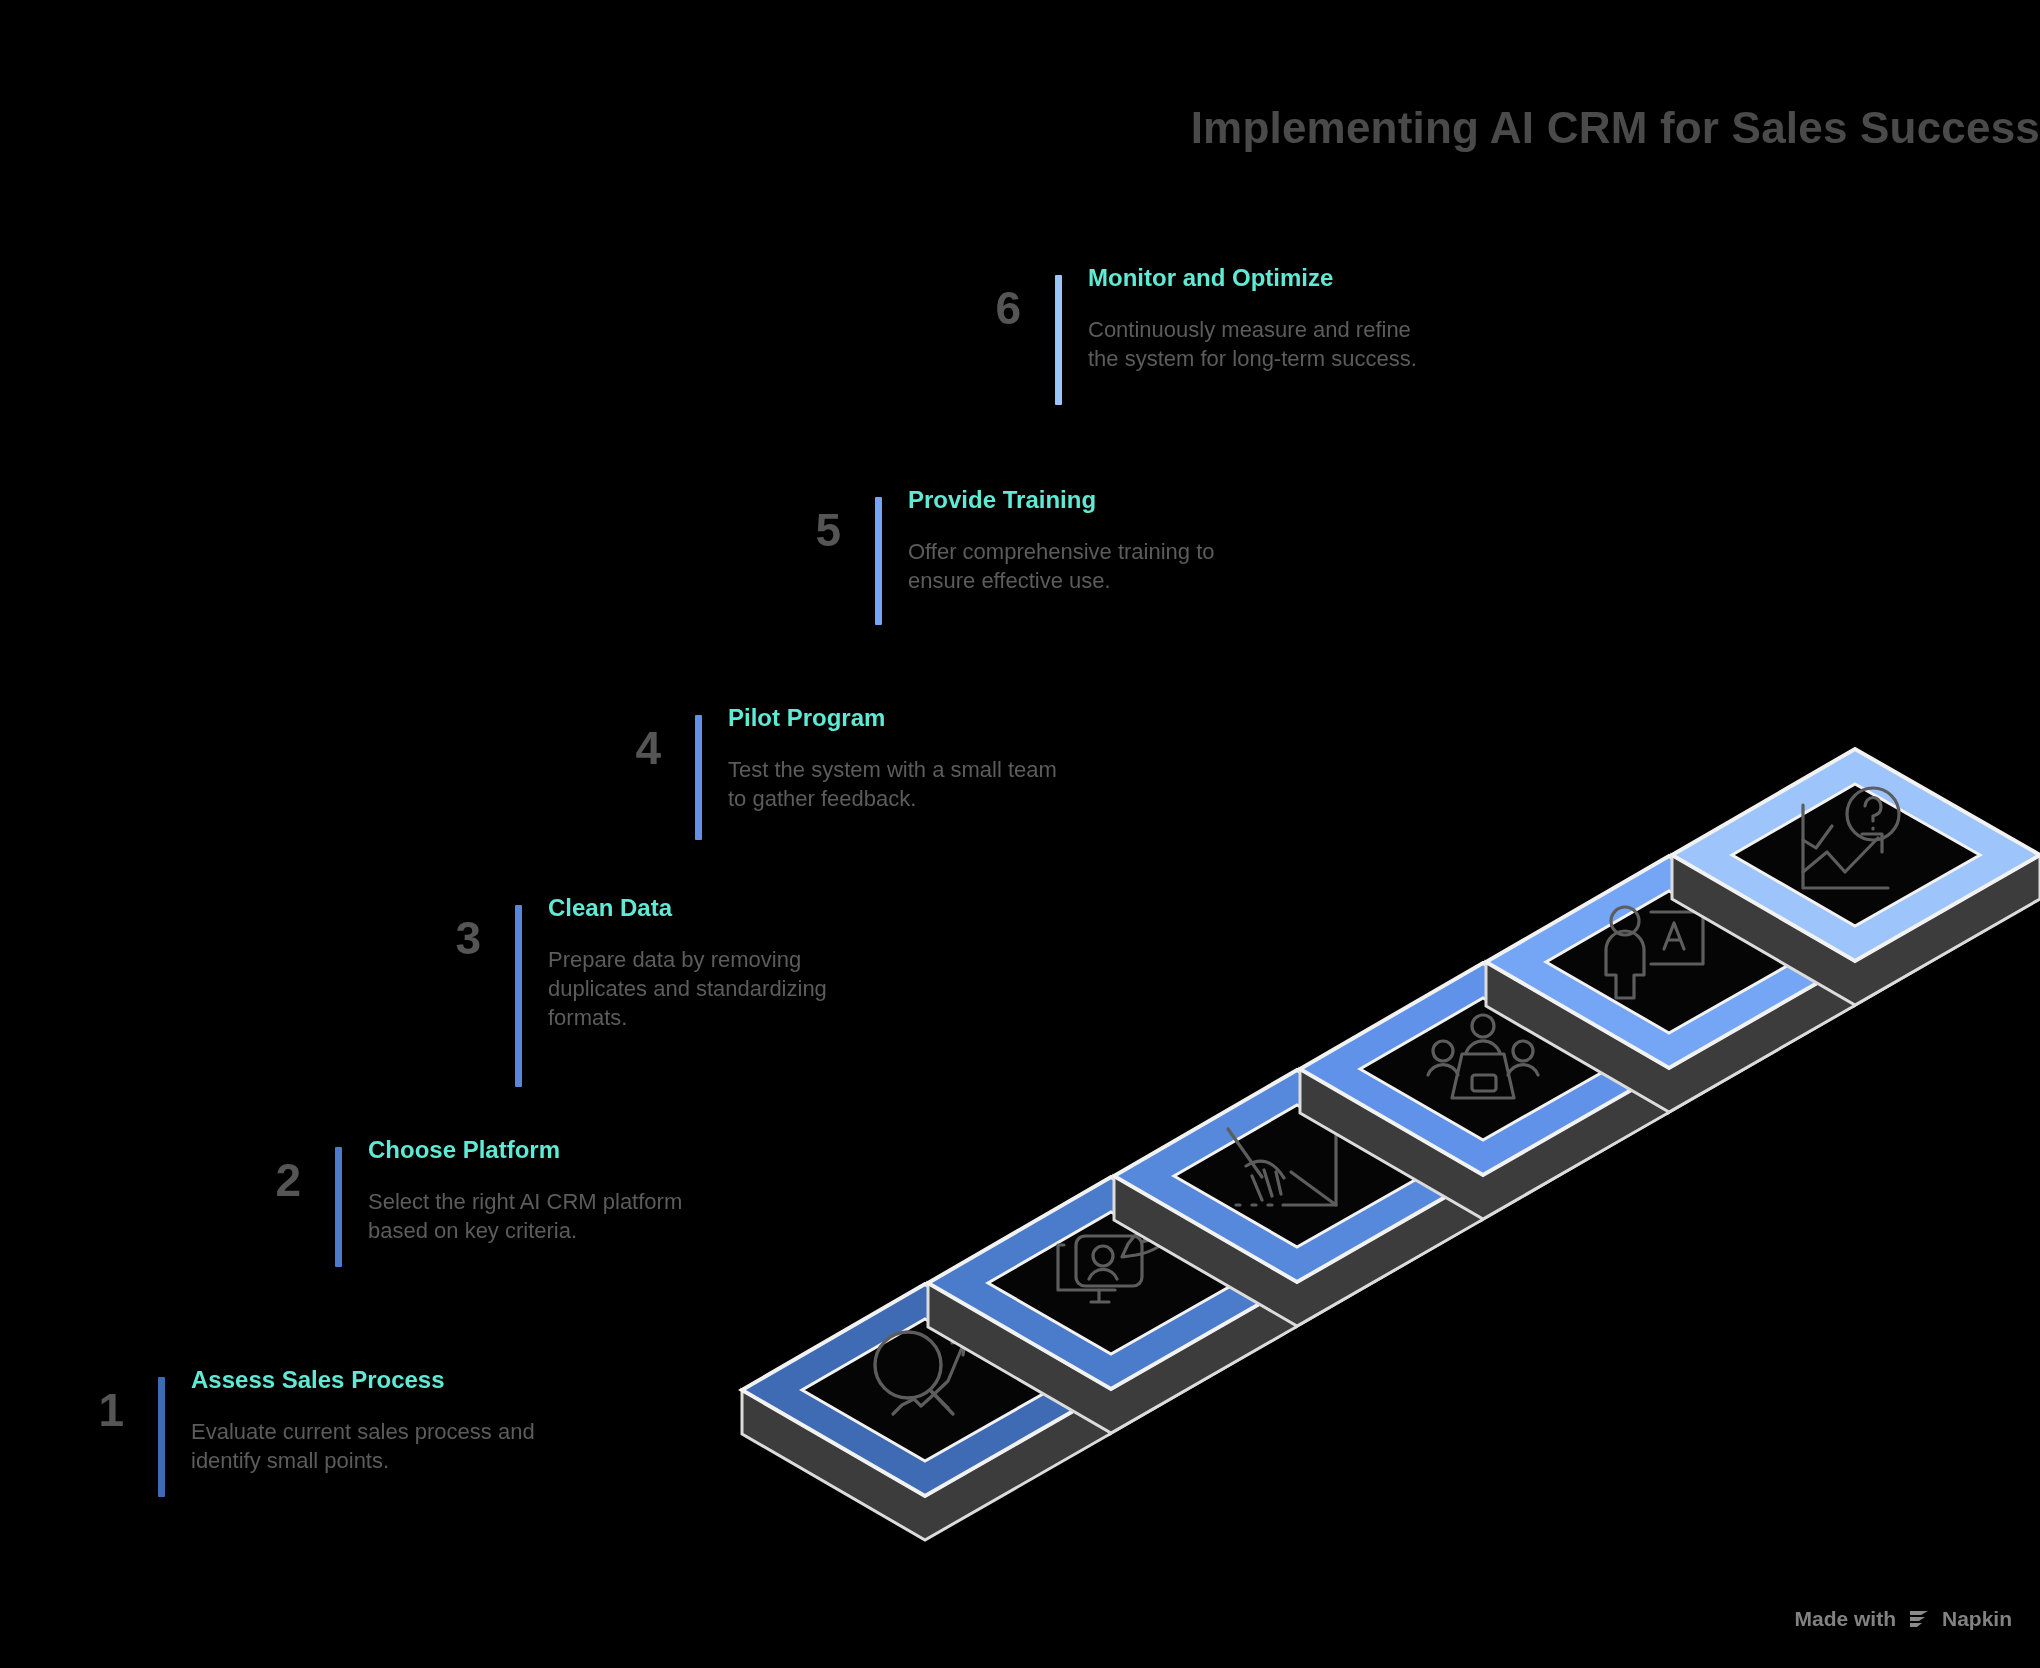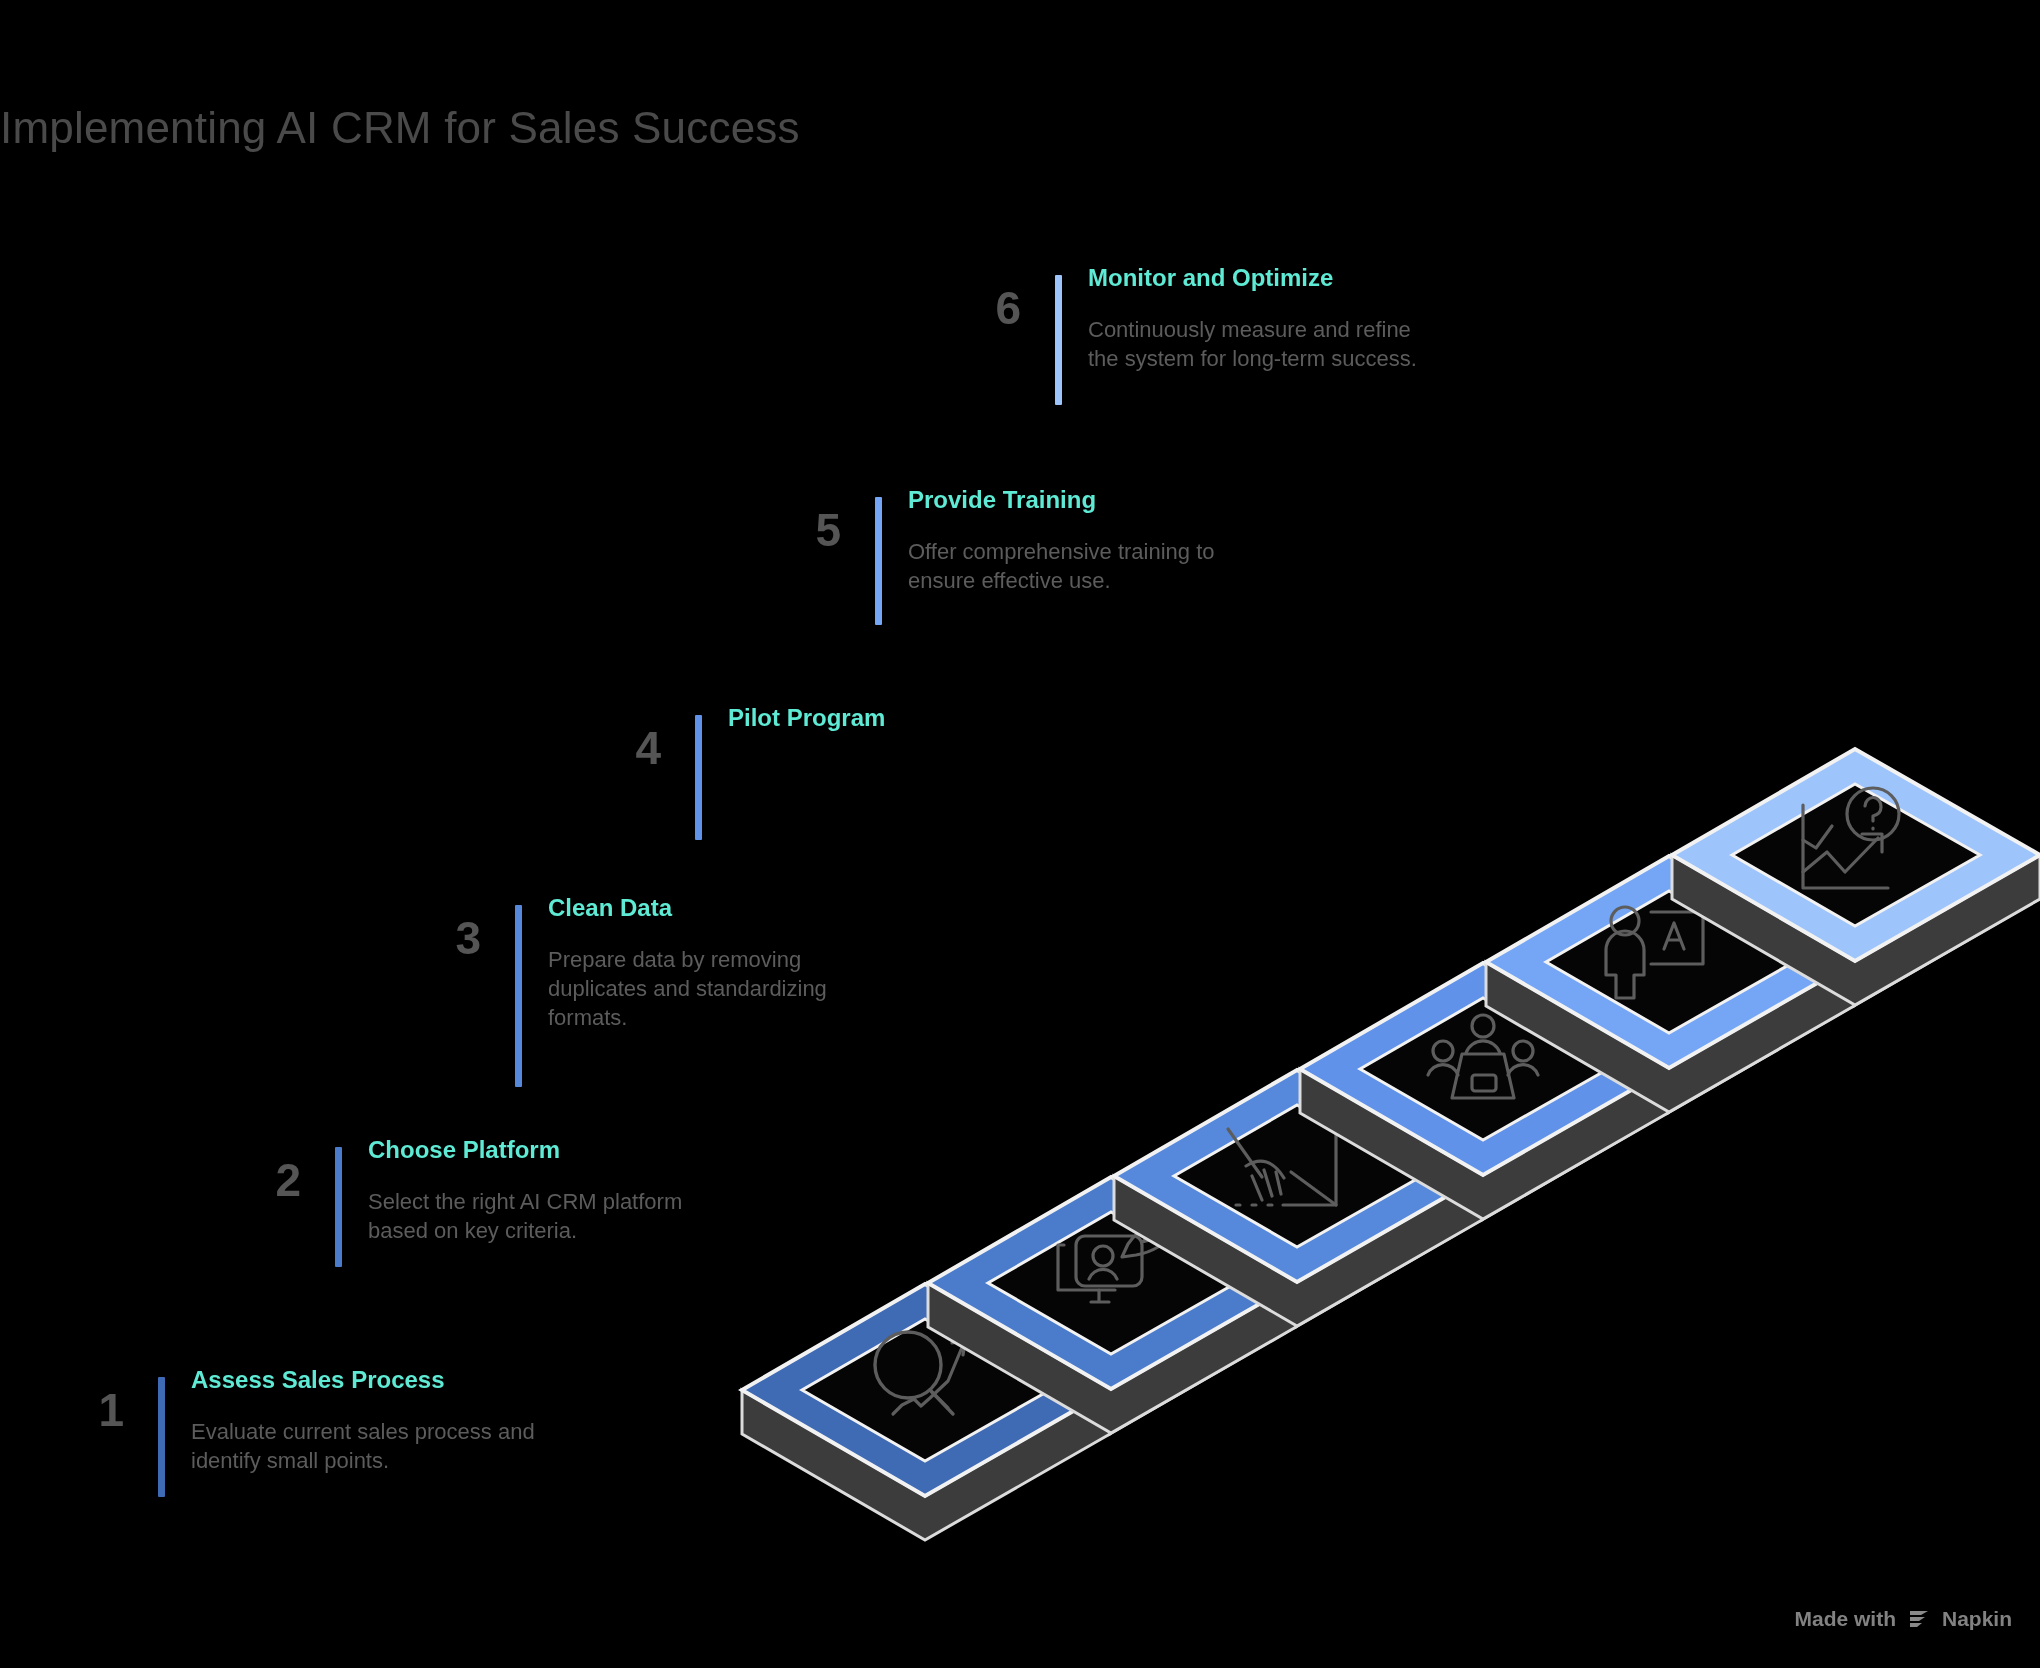--- a/index.html
+++ b/index.html
@@ -3,22 +3,22 @@
 <meta charset="utf-8">
 <style>
   html,body{margin:0;padding:0;background:#000;}
   body{width:2040px;height:1668px;position:relative;overflow:hidden;
        font-family:"Liberation Sans",sans-serif;-webkit-font-smoothing:antialiased;}
 
   #stage{position:absolute;inset:0;width:2040px;height:1668px;}
 
   
   .title{
-    position:absolute;top:103px;left:0;width:2040px;text-align:left;
-    font-size:44px;font-weight:normal;color:#4a4a4a;letter-spacing:.2px;
+    position:absolute;top:103px;left:0;width:2040px;text-align:right;
+    font-size:44px;font-weight:bold;color:#4a4a4a;letter-spacing:.2px;
     font-family:"Liberation Sans",sans-serif;
   }
 
   
   .step-text{position:absolute;display:flex;align-items:flex-start;}
   .step-num{
     font-size:46px;font-weight:bold;color:#555555;
     line-height:1;width:46px;text-align:right;flex:none;
     margin-top:22px;
   }
@@ -185,20 +185,22 @@
 duplicates and standardizing
 formats.</div>
     </div>
   </div>
 
   <div class="step-text" style="left:615px; top:703px;">
     <div class="step-num">4</div>
     <div class="accent-bar" style="height:125px;background:#5f92e8;"></div>
     <div class="step-body">
       <div class="step-head">Pilot Program</div>
+      <div class="step-desc">Test the system with a small team
+to gather feedback.</div>
     </div>
   </div>
 
   <div class="step-text" style="left:795px; top:485px;">
     <div class="step-num">5</div>
     <div class="accent-bar" style="height:128px;background:#74a6f5;"></div>
     <div class="step-body">
       <div class="step-head">Provide Training</div>
       <div class="step-desc">Offer comprehensive training to
 ensure effective use.</div>

